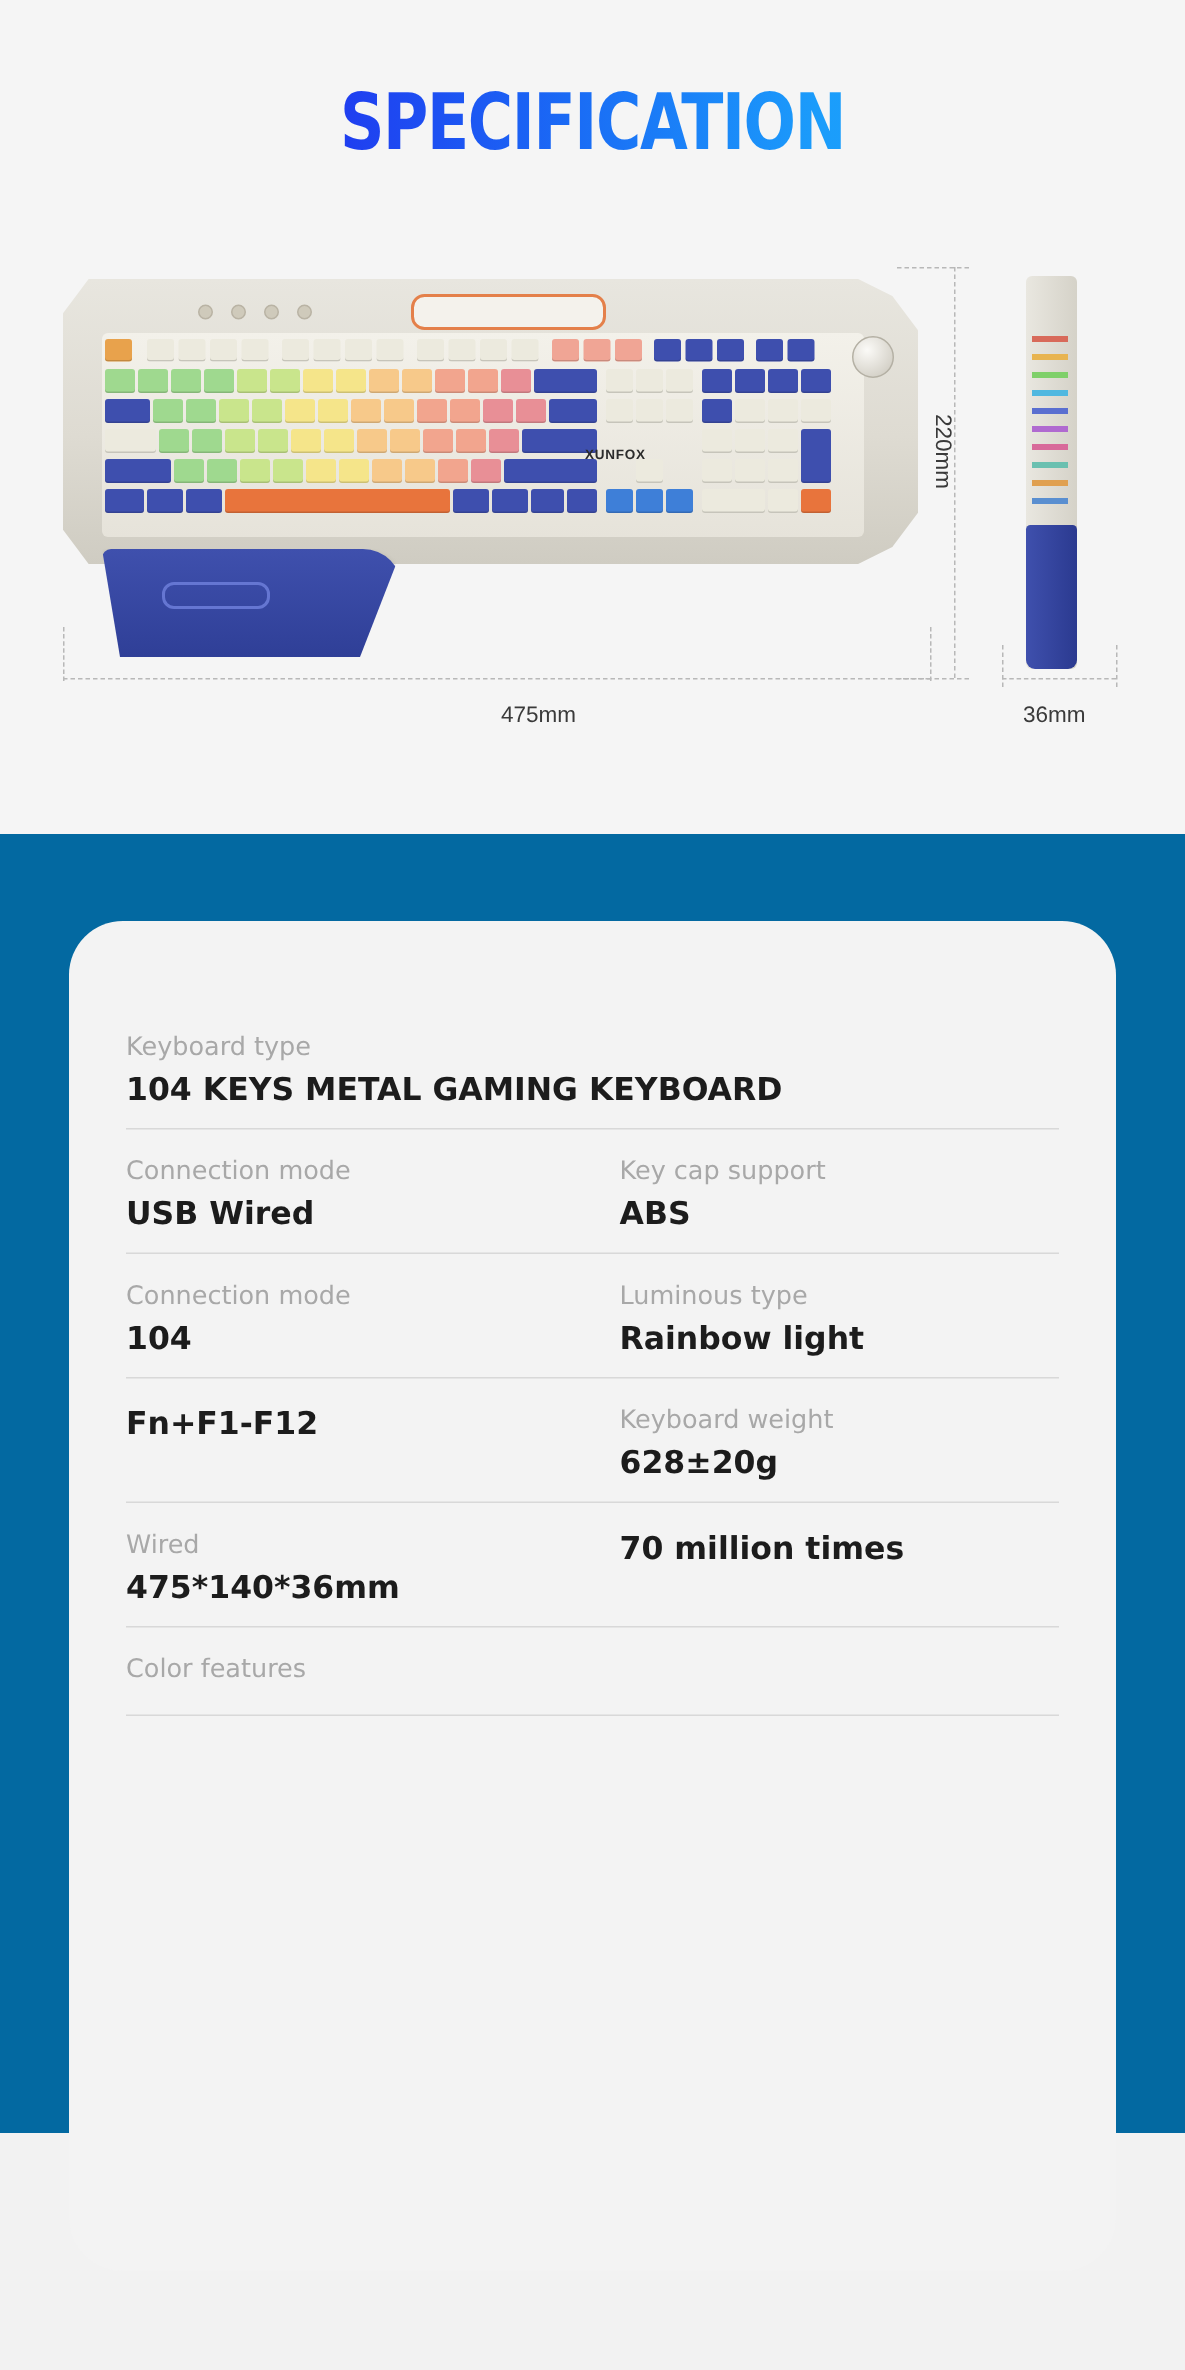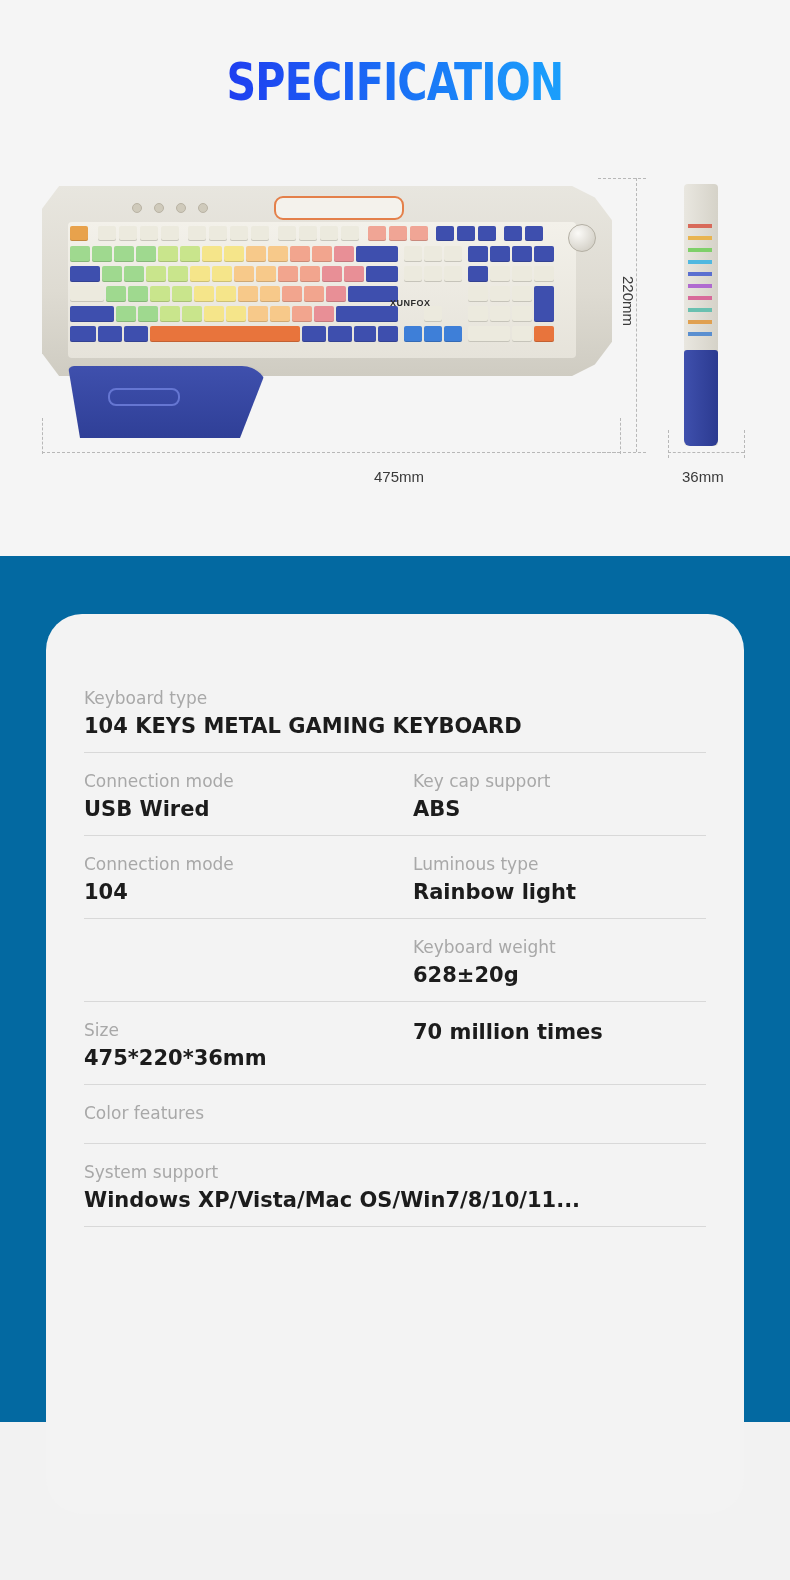--- a/index.html
+++ b/index.html
@@ -256,21 +256,21 @@
 
 <div class="page">
 
   <div class="top-section">
 
     <div class="title">SPECIFICATION</div>
 
     <div class="dash-h" style="left:42px; top:452px; width:578px;"></div>
     <div class="dash-v" style="left:42px; top:418px; height:36px;"></div>
     <div class="dash-v" style="left:620px; top:418px; height:36px;"></div>
-    <div class="dim-label" style="left:334px; top:468px;margin-left:40px;">475mm</div>
+    <div class="dim-label" style="left:334px; top:468px;">475mm</div>
 
     <div class="dash-h" style="left:598px; top:178px; width:48px;"></div>
     <div class="dash-h" style="left:598px; top:452px; width:48px;"></div>
     <div class="dash-v" style="left:636px; top:178px; height:274px;"></div>
     <div class="dim-label vertical" style="left:620px; top:276px;">220mm</div>
 
     <div class="dash-h" style="left:668px; top:452px; width:76px;"></div>
     <div class="dash-v" style="left:668px; top:430px; height:28px;"></div>
     <div class="dash-v" style="left:744px; top:430px; height:28px;"></div>
     <div class="dim-label" style="left:682px; top:468px;">36mm</div>
@@ -457,47 +457,42 @@
             <div class="spec-value">104</div>
           </div>
           <div class="spec-cell half second">
             <div class="spec-label">Luminous type</div>
             <div class="spec-value">Rainbow light</div>
           </div>
         </div>
 
         <div class="spec-row">
           <div class="spec-cell half">
+            <div class="spec-value">Fn+F1-F12</div>
           </div>
           <div class="spec-cell half second">
             <div class="spec-label">Keyboard weight</div>
             <div class="spec-value">628±20g</div>
           </div>
         </div>
 
         <div class="spec-row">
           <div class="spec-cell half">
-            <div class="spec-label">Size</div>
-            <div class="spec-value">475*220*36mm</div>
+            <div class="spec-label">Wired</div>
+            <div class="spec-value">475*140*36mm</div>
           </div>
           <div class="spec-cell half second">
             <div class="spec-value">70 million times</div>
           </div>
         </div>
 
         <div class="spec-row">
           <div class="spec-cell full">
             <div class="spec-label">Color features</div>
           </div>
         </div>
 
-        <div class="spec-row">
-          <div class="spec-cell full">
-            <div class="spec-label">System support</div>
-            <div class="spec-value">Windows XP/Vista/Mac OS/Win7/8/10/11...</div>
-          </div>
-        </div>
 
       </div>
     </div>
   </div>
 
 </div>
 
 </body></html>

